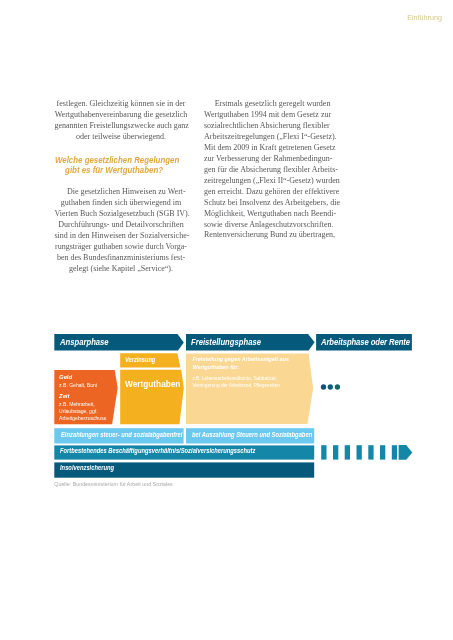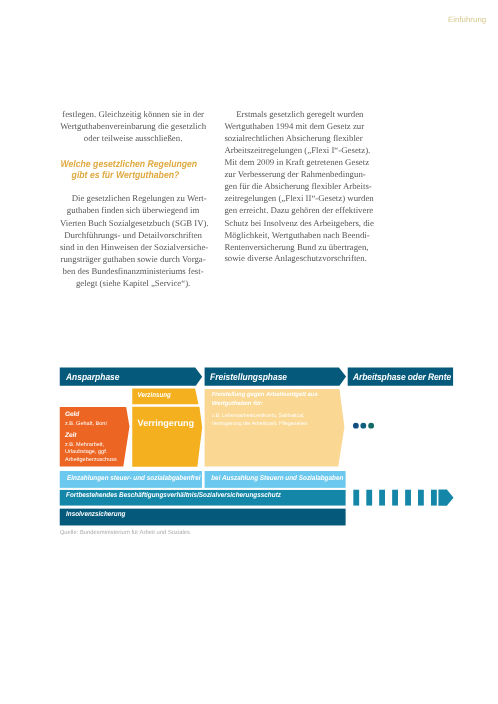--- a/index.html
+++ b/index.html
@@ -38,28 +38,29 @@
 </head>
 <body>
 
 <div class="page">
   <div class="running-head">Einführung</div>
 
   <div class="col left">
     <div>
         <div class="ln">festlegen. Gleichzeitig können sie in der</div>
         <div class="ln">Wertguthabenvereinbarung die gesetzlich</div>
-        <div class="ln">oder teilweise ausschließen.</div>
+        <div class="ln">genannten Freistellungszwecke auch ganz</div>
+        <div class="ln">oder teilweise überwiegend.</div>
       </div>
     <div class="heading" style="margin-top:11.8px;margin-bottom:11.4px;">
         <div class="ln">Welche gesetzlichen Regelungen</div>
         <div class="ln">gibt es für Wertguthaben?</div>
       </div>
     <div class="indent-first">
-        <div class="ln">Die gesetzlichen Regelungen zu Wert-</div>
+        <div class="ln">Die gesetzlichen Hinweisen zu Wert-</div>
         <div class="ln">guthaben finden sich überwiegend im</div>
         <div class="ln">Vierten Buch Sozialgesetzbuch (SGB IV).</div>
         <div class="ln">Durchführungs- und Detailvorschriften</div>
         <div class="ln">sind in den Hinweisen der Sozialversiche-</div>
         <div class="ln">rungsträger guthaben sowie durch Vorga-</div>
         <div class="ln">ben des Bundesfinanzministeriums fest-</div>
         <div class="ln">gelegt (siehe Kapitel „Service“).</div>
       </div>
   </div>
 
@@ -69,22 +70,22 @@
         <div class="ln">Wertguthaben 1994 mit dem Gesetz zur</div>
         <div class="ln">sozialrechtlichen Absicherung flexibler</div>
         <div class="ln">Arbeitszeitregelungen („Flexi I“-Gesetz).</div>
         <div class="ln">Mit dem 2009 in Kraft getretenen Gesetz</div>
         <div class="ln">zur Verbesserung der Rahmenbedingun-</div>
         <div class="ln">gen für die Absicherung flexibler Arbeits-</div>
         <div class="ln">zeitregelungen („Flexi II“-Gesetz) wurden</div>
         <div class="ln">gen erreicht. Dazu gehören der effektivere</div>
         <div class="ln">Schutz bei Insolvenz des Arbeitgebers, die</div>
         <div class="ln">Möglichkeit, Wertguthaben nach Beendi-</div>
+        <div class="ln">sowie diverse Anlageschutzvorschriften.</div>
         <div class="ln">Rentenversicherung Bund zu übertragen,</div>
-        <div class="ln">sowie diverse Anlageschutzvorschriften.</div>
       </div>
   </div>
 
   <svg class="diagram" viewBox="0 0 453 640" width="453" height="640">
 
     <path fill="#055a7c" d="M54.3 334 H177.5 L183.8 342.4 L178 350.6 H54.3 Z"></path>
     <path fill="#055a7c" d="M186 334 H308.1 L314.6 342.3 L308.6 350.6 H186 Z"></path>
     <path fill="#055a7c" d="M316.1 334 H411.9 V350.6 H316.1 Z"></path>
 
     <path fill="#f4b01e" d="M120.2 353.2 H177.4 L180.4 367.6 H120.2 Z"></path>
@@ -115,21 +116,21 @@
     </g>
 
     <rect x="54.3" y="462.4" width="259.9" height="15.3" fill="#055a7c"></rect>
   </svg>
 
   <div class="dlabel phase-label" style="left:59.6px;top:337px;">Ansparphase</div>
   <div class="dlabel phase-label" style="left:190.9px;top:337px;">Freistellungsphase</div>
   <div class="dlabel phase-label" style="left:321.3px;top:337px;letter-spacing:-.09px;">Arbeitsphase oder Rente</div>
 
   <div class="dlabel" style="left:125.4px;top:355.6px;font-size:6.3px;transform:scaleX(.9);transform-origin:0 50%;">Verzinsung</div>
-  <div class="wg-label" style="position:absolute;left:125.1px;top:380.3px;">Verringerung</div>
+  <div class="wg-label" style="position:absolute;left:125.1px;top:380.3px;">Wertguthaben</div>
 
   <div class="boxtext" style="left:59.1px;top:371.7px;">
     <div class="bt-title">Geld</div>
     <div class="bt-body">z.B. Gehalt, Boni</div>
     <div class="bt-title" style="margin-top:2.2px;">Zeit</div>
     <div class="bt-body">
         <div>z.B. Mehrarbeit,</div>
         <div>Urlaubstage, ggf.</div>
         <div>Arbeitgeberzuschuss</div>
       </div>

